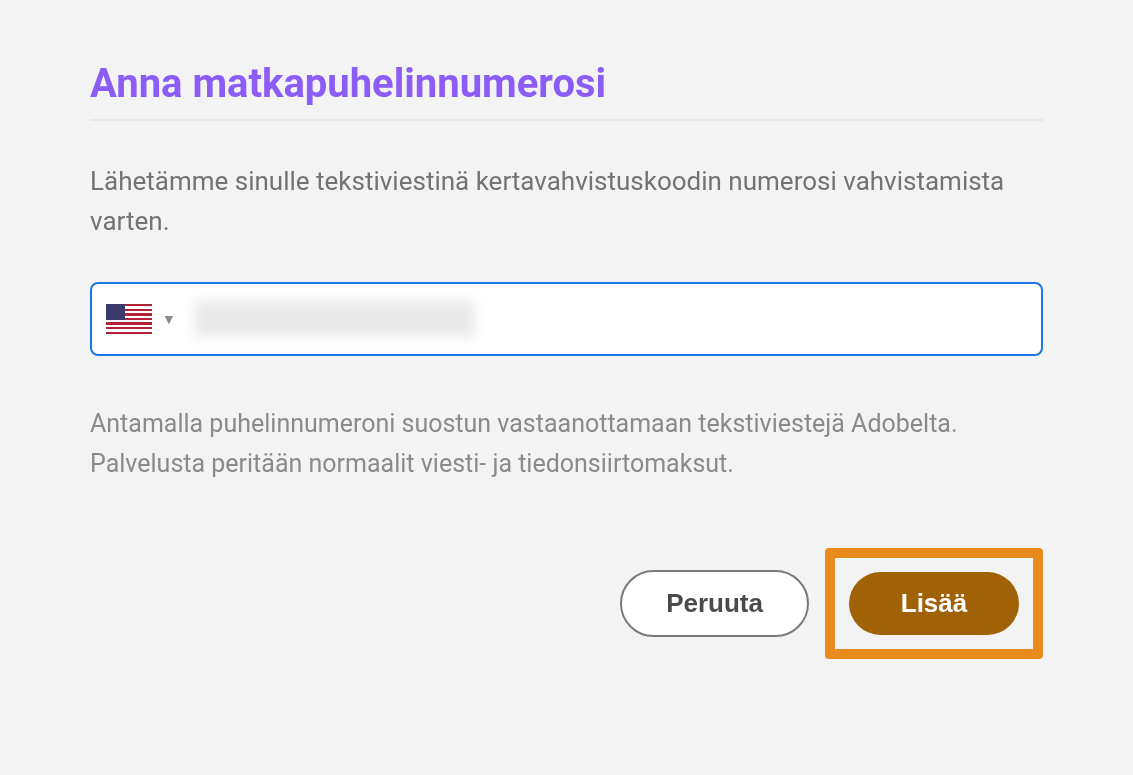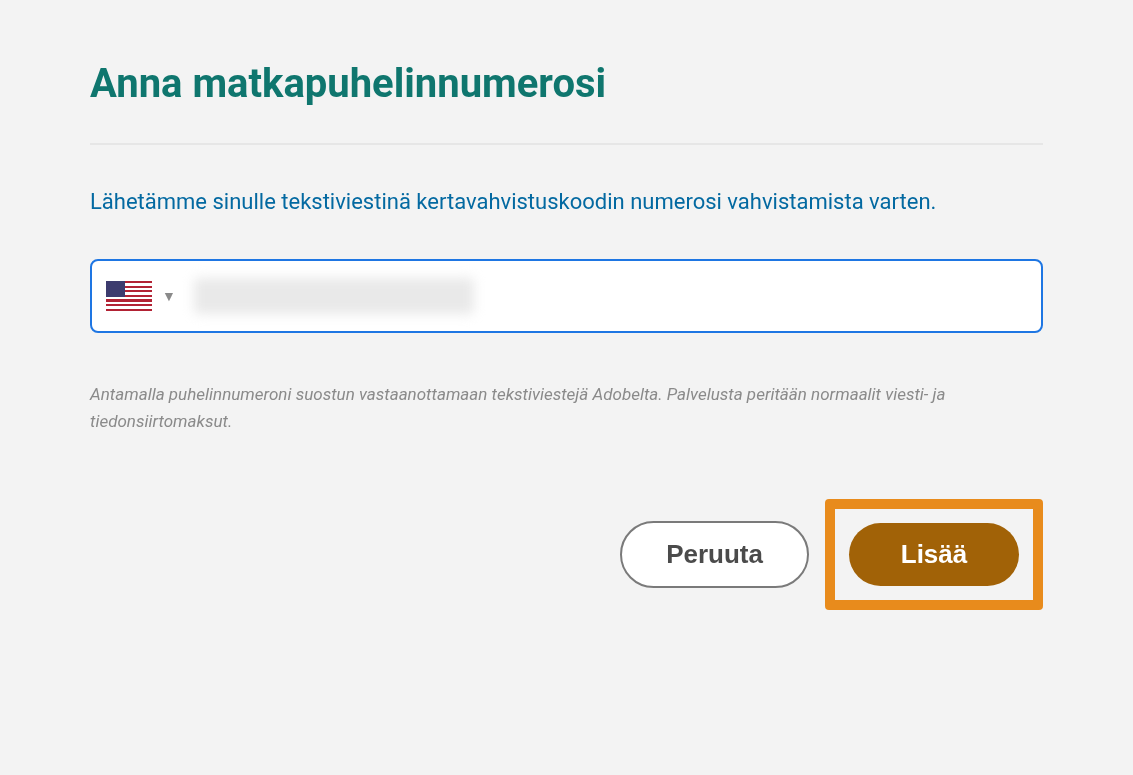--- a/index.html
+++ b/index.html
@@ -9,32 +9,32 @@
       background: #f3f3f3;
       font-family: -apple-system, BlinkMacSystemFont, "Segoe UI", Roboto, Helvetica, Arial, sans-serif;
       color: #2c2c2c;
     }
     .container {
       padding: 60px 90px 40px 90px;
     }
     .title {
       font-size: 40px;
       font-weight: 700;
-      color: #0f766e;
-      margin-bottom: 36px;
+      color: #8b5cf6;
+      margin-bottom: 12px;
     }
     .divider {
       border: none;
       border-top: 2px solid #e6e6e6;
       margin-bottom: 40px;
     }
     .description {
-      font-size: 22px;
+      font-size: 26px;
       line-height: 1.55;
-      color: #0369a1;
+      color: #737373;
       margin-bottom: 40px;
     }
     .phone-field {
       display: flex;
       align-items: center;
       width: 100%;
       height: 74px;
       background: #ffffff;
       border: 2px solid #1e76e3;
       border-radius: 8px;
@@ -86,25 +86,24 @@
     .blurred-value {
       flex: 1;
       height: 36px;
       margin-left: 4px;
       max-width: 280px;
       background: #e9e9e9;
       filter: blur(6px);
       border-radius: 4px;
     }
     .consent {
-      font-size: 17px;
+      font-size: 25px;
       line-height: 1.6;
       color: #8a8a8a;
       margin-bottom: 64px;
-      font-style: italic;
     }
     .actions {
       display: flex;
       justify-content: flex-end;
       align-items: center;
       gap: 16px;
     }
     .btn {
       font-size: 26px;
       font-weight: 600;

